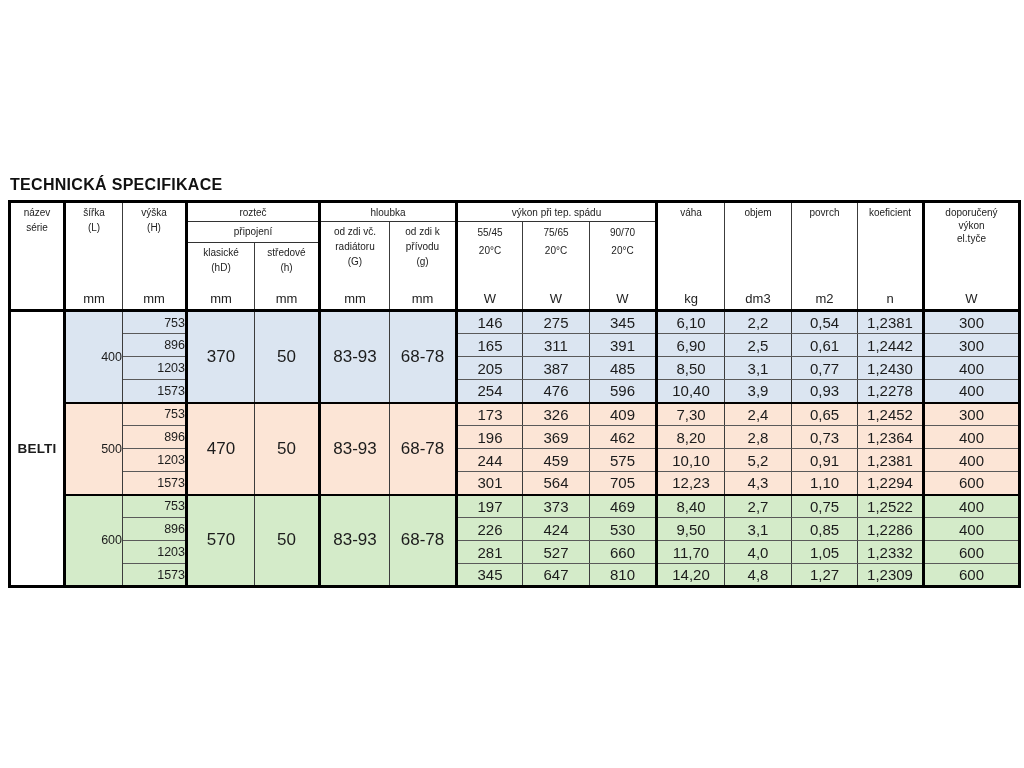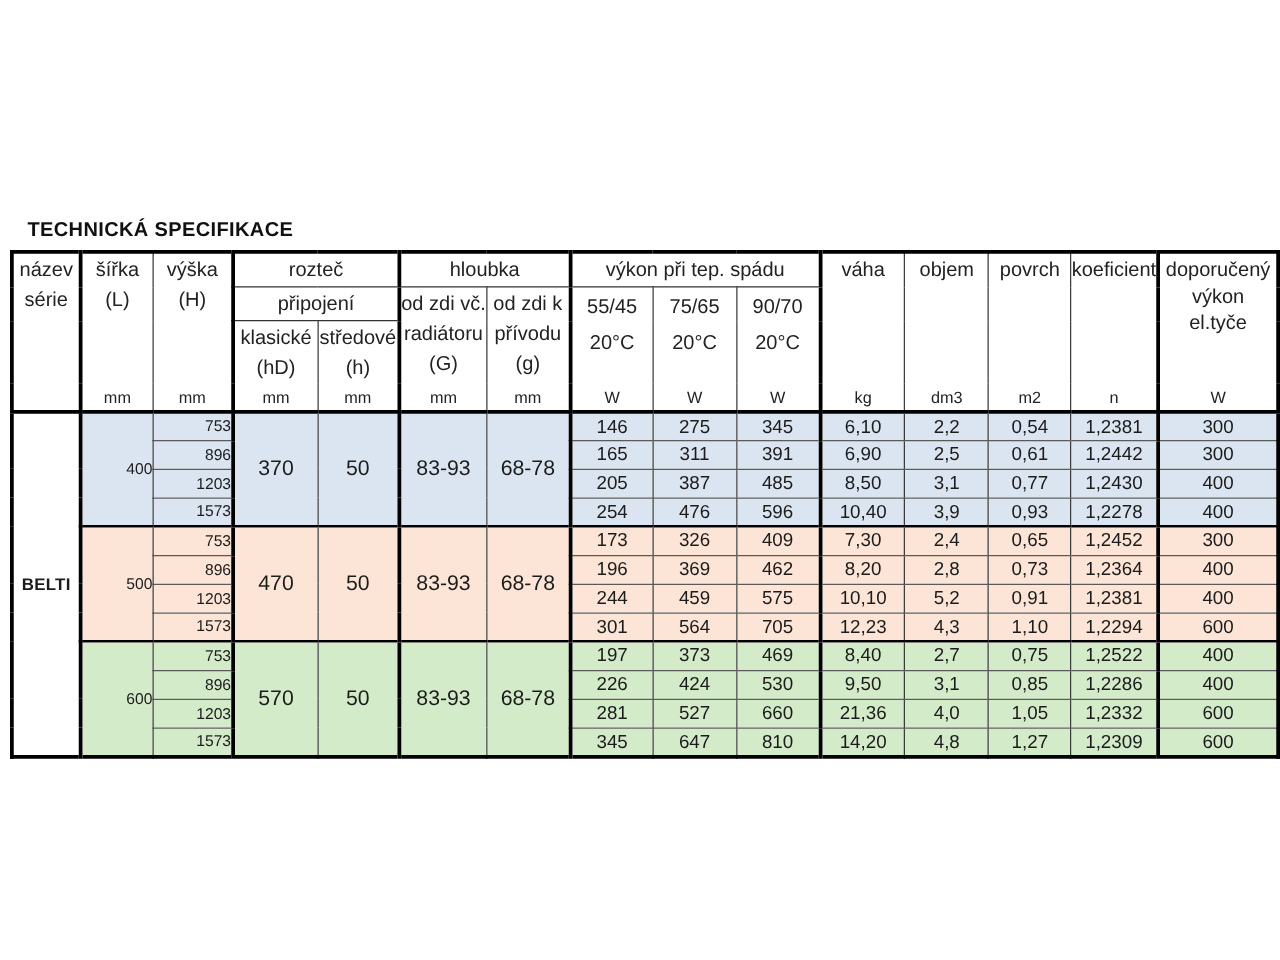--- a/index.html
+++ b/index.html
@@ -6,37 +6,37 @@
   body {
     width: 1024px; height: 768px;
     background: #ffffff;
     font-family: "Liberation Sans", "DejaVu Sans", sans-serif;
     color: #1a1a1a;
     position: relative;
     overflow: hidden;
   }
   .page-title {
     position: absolute;
-    left: 22px; top: 176px;
+    left: 10px; top: 176px;
     font-size: 16px;
     font-weight: 700;
     letter-spacing: 0.3px;
     color: #111;
   }
   table.spec {
     position: absolute;
     left: 8px; top: 200px;
     border-collapse: collapse;
     table-layout: fixed;
     border: 3px solid #000;
   }
   th, td { padding: 0; margin: 0; overflow: hidden; }
   thead th {
     font-weight: 400;
-    font-size: 16px;
+    font-size: 10px;
     color: #222;
     text-align: center;
     vertical-align: top;
     white-space: pre-line;
     line-height: 1.5;
     padding-top: 2px;
     background: #fff;
   }
   thead tr.h-r1 { height: 20px; }
   thead tr.h-r2 { height: 21px; margin-top: 40px; }
@@ -285,21 +285,21 @@
       <td class="bR1">3,1</td>
       <td class="bR1">0,85</td>
       <td class="bR3">1,2286</td>
       <td>400</td>
     </tr>
     <tr class="g600">
       <td class="small bR3">1203</td>
       <td class="bR1">281</td>
       <td class="bR1">527</td>
       <td class="bR3">660</td>
-      <td class="bR1">21,36</td>
+      <td class="bR1">11,70</td>
       <td class="bR1">4,0</td>
       <td class="bR1">1,05</td>
       <td class="bR3">1,2332</td>
       <td>600</td>
     </tr>
     <tr class="g600">
       <td class="small bR3">1573</td>
       <td class="bR1">345</td>
       <td class="bR1">647</td>
       <td class="bR3">810</td>

